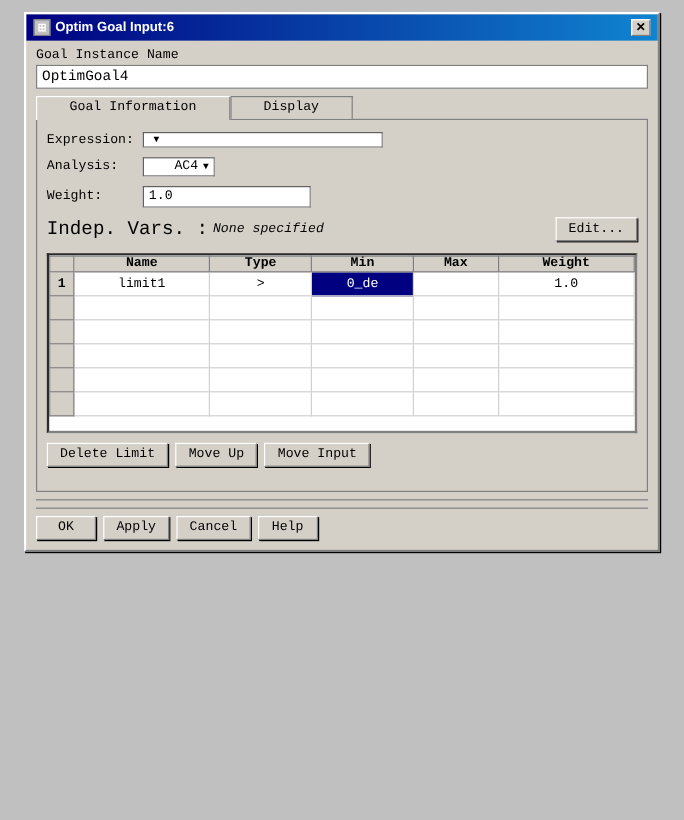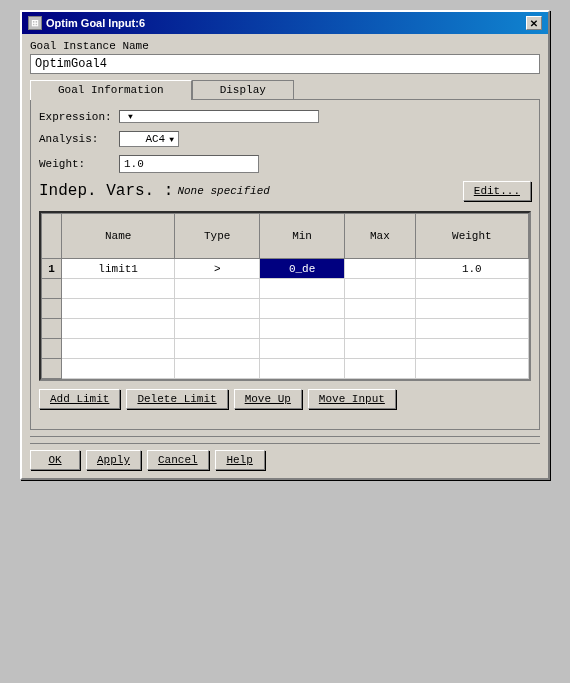--- a/index.html
+++ b/index.html
@@ -217,21 +217,20 @@
       border: 1px solid #ffffff;
       border-right-color: #808080;
       border-bottom-color: #808080;
       padding: 3px 10px;
       font-family: 'Courier New', Courier, monospace;
       font-size: 11px;
       cursor: pointer;
       min-width: 50px;
       text-align: center;
       box-shadow: 1px 1px 0 #000;
-      text-decoration: underline;
     }
 
     .section-title {
       font-family: 'Courier New', Courier, monospace;
       font-size: 12px;
       font-weight: bold;
       margin-bottom: 4px;
     }
 
     .limit-lines-section {
@@ -243,23 +242,23 @@
       border: 1px solid #808080;
       background: white;
       border-collapse: collapse;
       font-family: 'Courier New', Courier, monospace;
       font-size: 11px;
     }
 
     .limit-table th {
       background: #d4d0c8;
       border: 1px solid #808080;
-      padding: 16px 6px;
+      padding: 0 6px;
       text-align: center;
-      font-weight: normal;
+      font-weight: bold;
       font-size: 11px;
     }
 
     .limit-table td {
       border: 1px solid #d0d0d0;
       padding: 2px 6px;
       text-align: center;
       height: 20px;
     }
 
@@ -429,21 +428,20 @@
                 <td></td>
                 <td></td>
                 <td></td>
               </tr>
             </tbody>
           </table>
         </div>
       </div>
 
       <div class="bottom-buttons">
-        <button class="btn">Add Limit</button>
         <button class="btn">Delete Limit</button>
         <button class="btn">Move Up</button>
         <button class="btn">Move Input</button>
       </div>
 
     </div>
 
     
     <div class="divider"></div>
     <div class="action-buttons">

